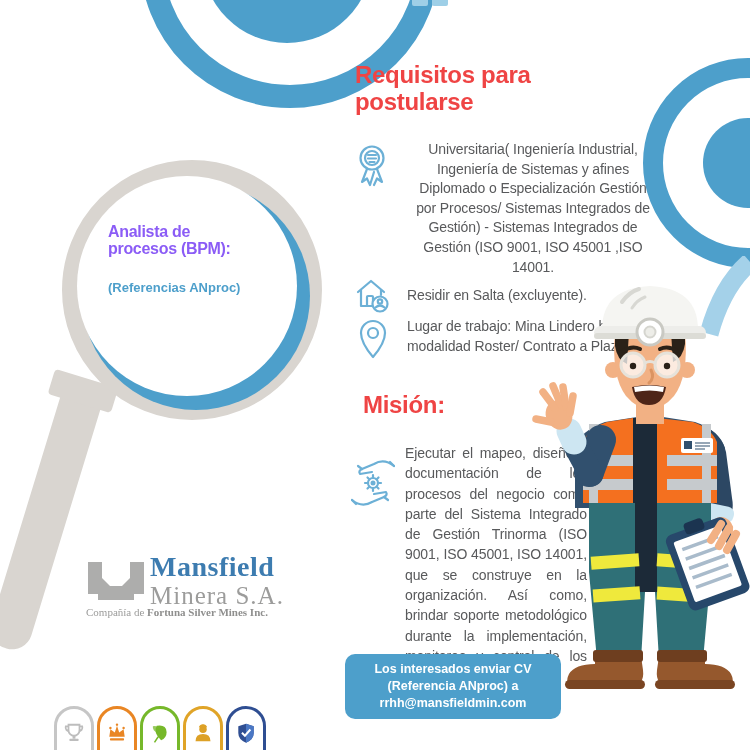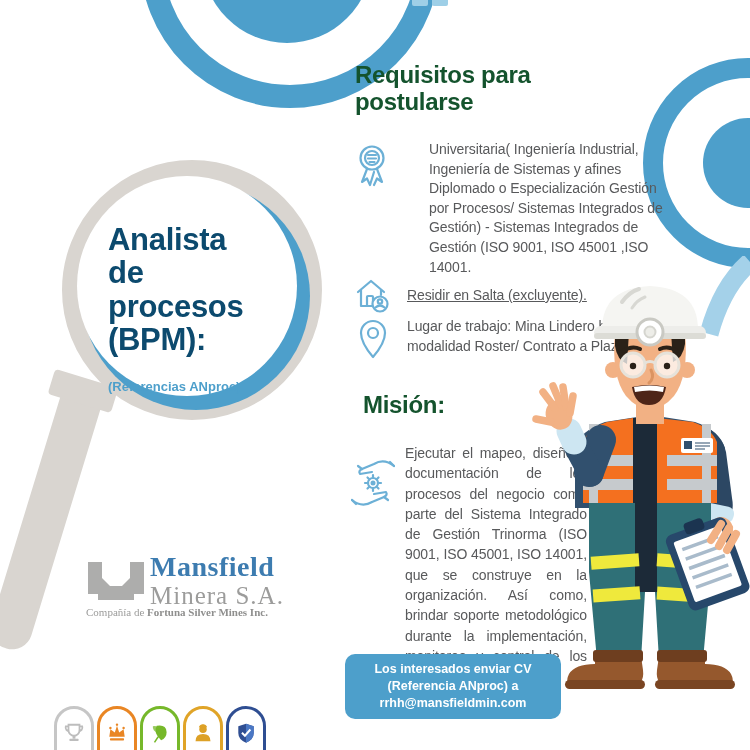--- a/index.html
+++ b/index.html
@@ -23,30 +23,30 @@
   
   .mag-handle { left:64px; top:388px; width:42px; height:272px; background:#D9D5D0;
     border-radius:8px 8px 20px 20px; transform:rotate(17deg); transform-origin:50% 0; }
   .mag-collar { left:50px; top:378px; width:66px; height:26px; background:#D9D5D0;
     border-radius:4px; transform:rotate(17deg); }
   .mag-ring-gray { left:62px; top:160px; width:260px; height:260px; border:20px solid #D9D5D0; background:#fff; }
   .mag-disc-blue { left:82px; top:182px; width:228px; height:228px; background:#4D9FCB; }
   .mag-disc-white{ left:77px; top:176px; width:220px; height:220px; background:#fff; }
   .mag-text { left:108px; top:216px; width:152px; }
   .kicker { font-size:15px; font-weight:700; color:#A3A3A3; line-height:1.15; }
-  .mag-title { font-size:31px; font-weight:700; color:#0c4a6e; line-height:1.08; margin-top:7px; letter-spacing:-0.3px; }
+  .mag-title { font-size:16px; font-weight:700; color:#8b5cf6; line-height:1.08; margin-top:7px; letter-spacing:-0.3px; }
   .mag-ref { font-size:13px; font-weight:700; color:#4D9FCB; margin-top:22px; }
 
   
-  .h-blue { font-size:24px; font-weight:700; color:#14532d; line-height:1.12; letter-spacing:-0.3px; }
+  .h-blue { font-size:24px; font-weight:700; color:#ef4444; line-height:1.12; letter-spacing:-0.3px; }
   .req-heading { left:355px; top:62px; width:240px; }
   .mission-heading { left:363px; top:392px; width:200px; }
   .req-text { color:#58595B; font-size:14px; line-height:1.4; letter-spacing:-0.1px; }
-  .req1-icon { left:352px; top:142px; } .req1-text { left:429px; top:140px; width:238px; }
-  .req2-icon { left:352px; top:276px; } .req2-text { left:407px; top:286px; width:238px;text-decoration:underline; }
+  .req1-icon { left:352px; top:142px; } .req1-text { left:414px; top:140px; width:238px;text-align:center; }
+  .req2-icon { left:352px; top:276px; } .req2-text { left:407px; top:286px; width:238px; }
   .req3-icon { left:356px; top:318px; } .req3-text { left:407px; top:317px; width:238px; }
   .mission-icon { left:348px; top:456px; }
   .mission-text { left:405px; top:443px; width:182px; text-align:justify; line-height:1.45; }
 
   
   .logo-icon { left:86px; top:556px; }
   .logo-names { left:150px; top:553px; font-family:"Liberation Serif", serif; }
   .logo-primary { font-size:28px; font-weight:700; color:#3D7CB0; line-height:1; letter-spacing:0.5px; }
   .logo-secondary { font-size:25px; color:#9C9C9B; line-height:1; margin-top:2px; letter-spacing:1px; }
   .logo-tagline { left:86px; top:606px; width:220px; font-family:"Liberation Serif", serif;

